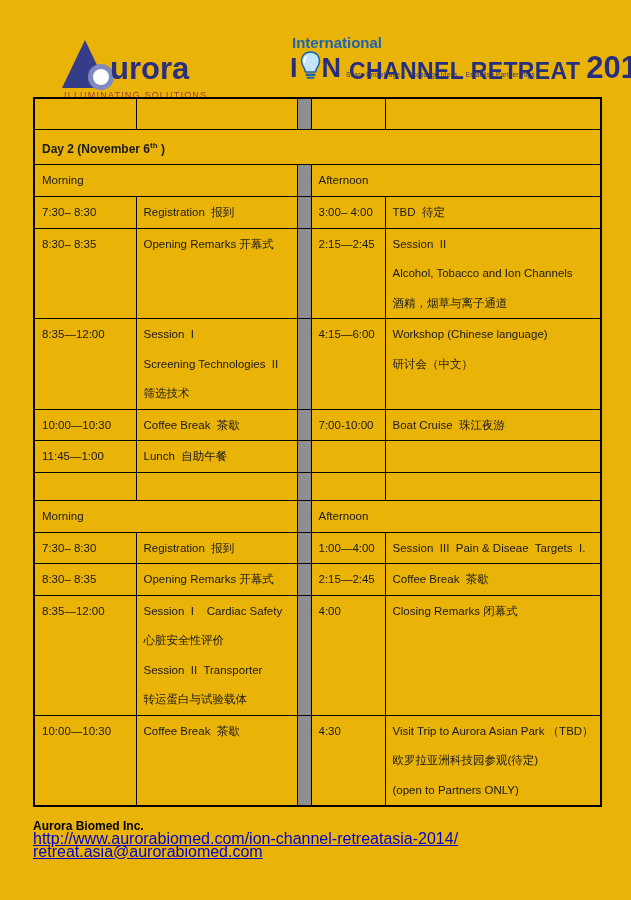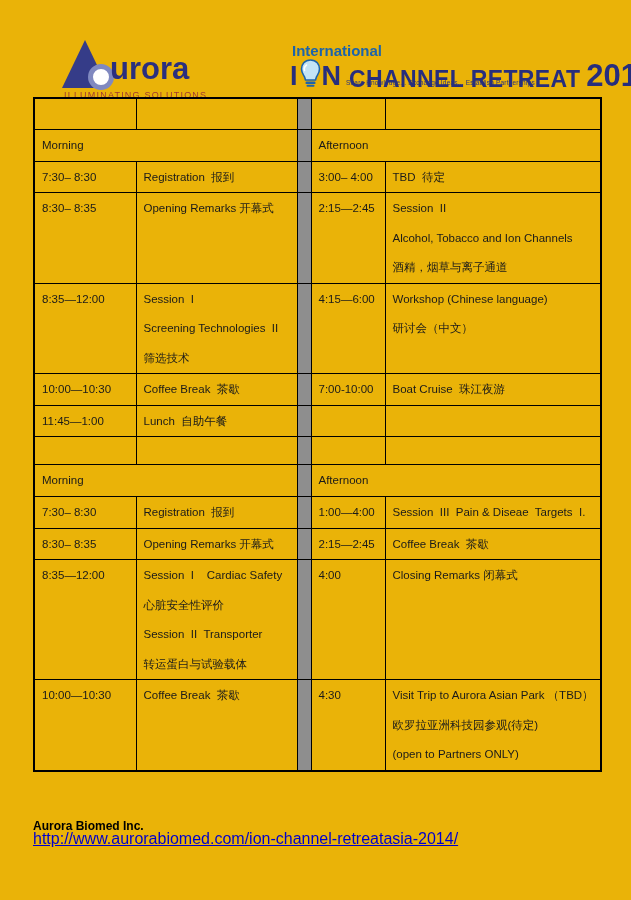--- a/index.html
+++ b/index.html
@@ -22,21 +22,21 @@
   .aurora .word {
     position:absolute; left:52px; top:14px; font-size:31px; font-weight:bold;
     color:#2b2f7e; letter-spacing:0px; line-height:34px;
   }
   .aurora .tag {
     position:absolute; left:6px; top:52px; font-size:9px; letter-spacing:1.2px;
     color:#a33b31; white-space:nowrap;
   }
 
   
-  .retreat { position:absolute; left:290px; top:42px; width:330px; height:55px; }
+  .retreat { position:absolute; left:290px; top:34px; width:330px; height:55px; }
   .retreat .intl { position:absolute; left:2px; top:0px; font-size:15px; font-weight:bold; color:#1c64ab; }
   .retreat .mainline { position:absolute; left:0px; top:17px; display:flex; align-items:flex-end; }
   .retreat .ion { font-size:27px; font-weight:800; color:#272e7d; line-height:27px; letter-spacing:1px; }
   .retreat .bulb { margin:0 1px -1px 1px; }
   .retreat .cr { font-size:23px; font-weight:bold; color:#272e7d; line-height:21px; margin-left:7px; letter-spacing:0.4px; white-space:nowrap; }
   .retreat .year { font-size:31px; font-weight:800; color:#272e7d; line-height:28px; margin-left:6px; }
   .retreat .tagline {
     position:absolute; left:56px; top:37px; width:250px;
     font-size:6.5px; color:#2a327e; letter-spacing:0.2px; white-space:nowrap;
   }
@@ -110,20 +110,25 @@
 
     <tbody>
         <tr class="h31">
       <td class="time"></td>
       <td class="act"></td>
       <td class="gap"></td>
       <td class="time"></td>
       <td class="act"></td>
     </tr>
 
+    <tr class="dayrow h32">
+      <td colspan="5">
+        <div class="tt"><span>Day 2 (November 6</span><sup class="th">th</sup><span> )</span></div>
+      </td>
+    </tr>
 
     <tr class="labelrow h32">
       <td colspan="2">
             <div class="tt">Morning</div>
           </td>
       <td class="gap"></td>
       <td colspan="2">
             <div class="tt">Afternoon</div>
           </td>
     </tr>
@@ -299,15 +304,16 @@
         <div class="ln">欧罗拉亚洲科技园参观(待定)</div>
         <div class="ln">(open to Partners ONLY)</div>
       </td>
     </tr>
   </tbody>
     </table>
 
   <div class="footer">
     <div class="co">Aurora Biomed Inc.</div>
     <a>http://www.aurorabiomed.com/ion-channel-retreatasia-2014/</a>
+    <a>retreat.asia@aurorabiomed.com</a>
   </div>
 
 </div>
 
 </body></html>

